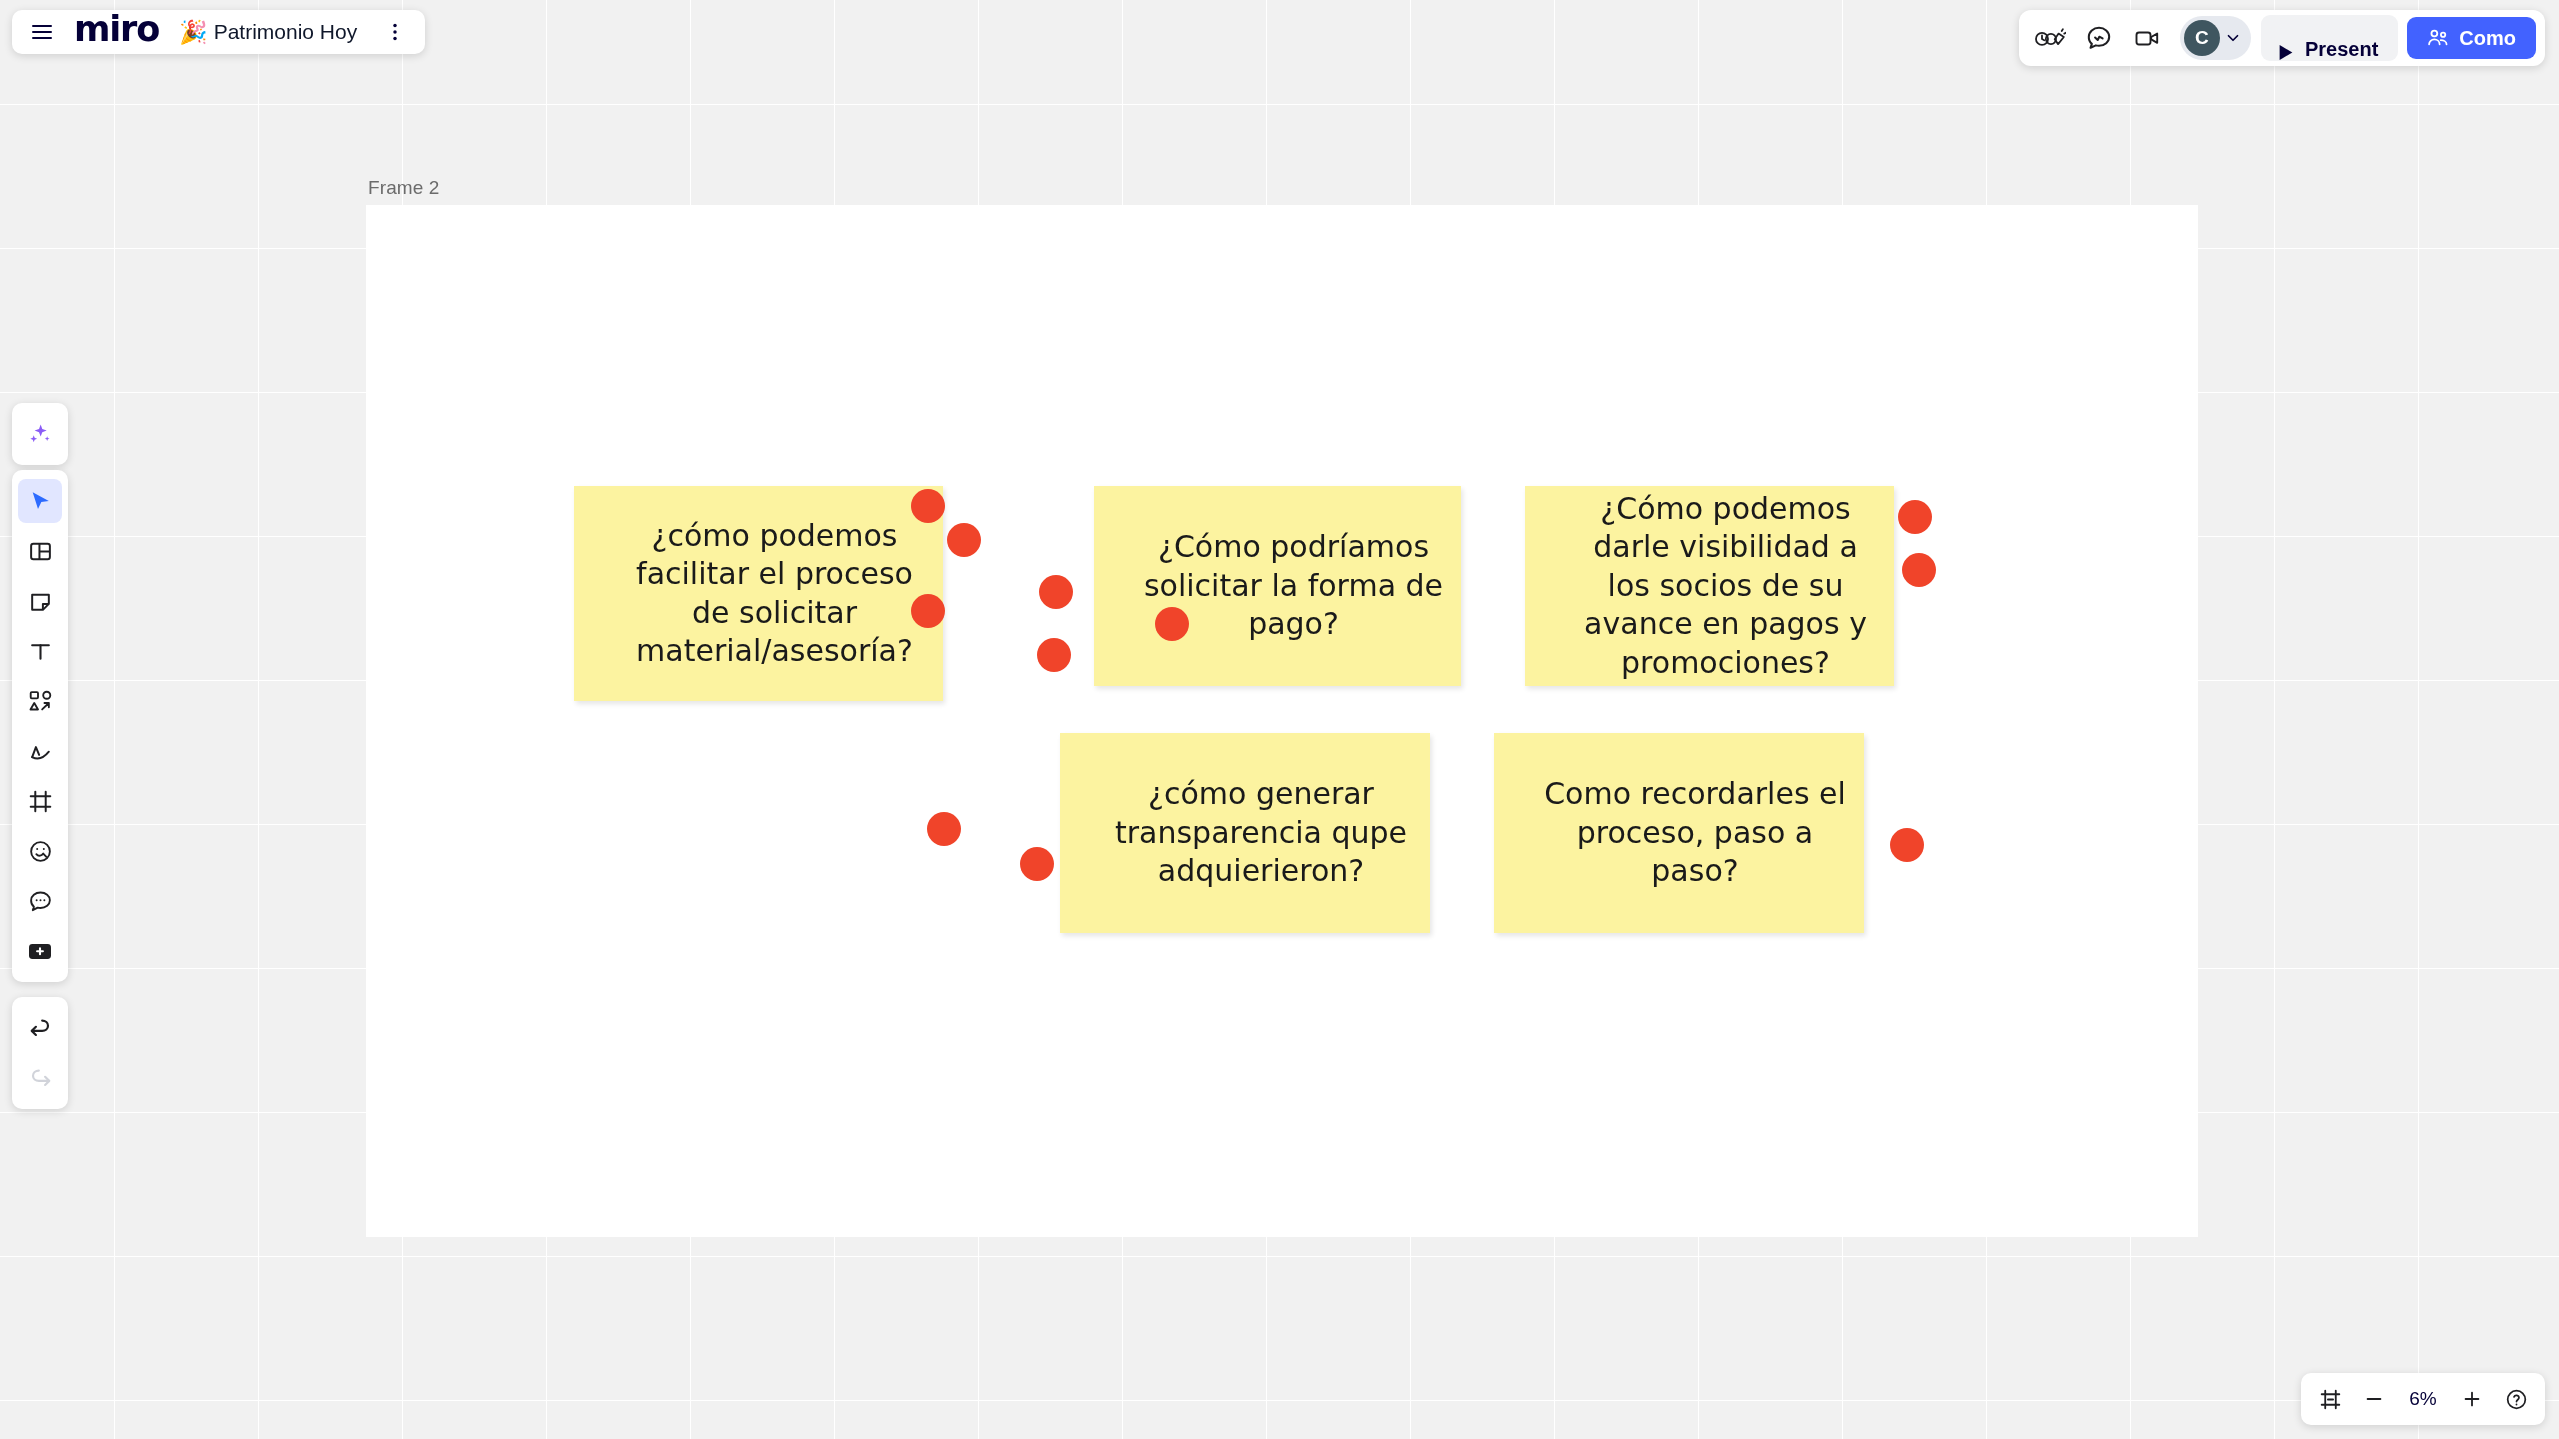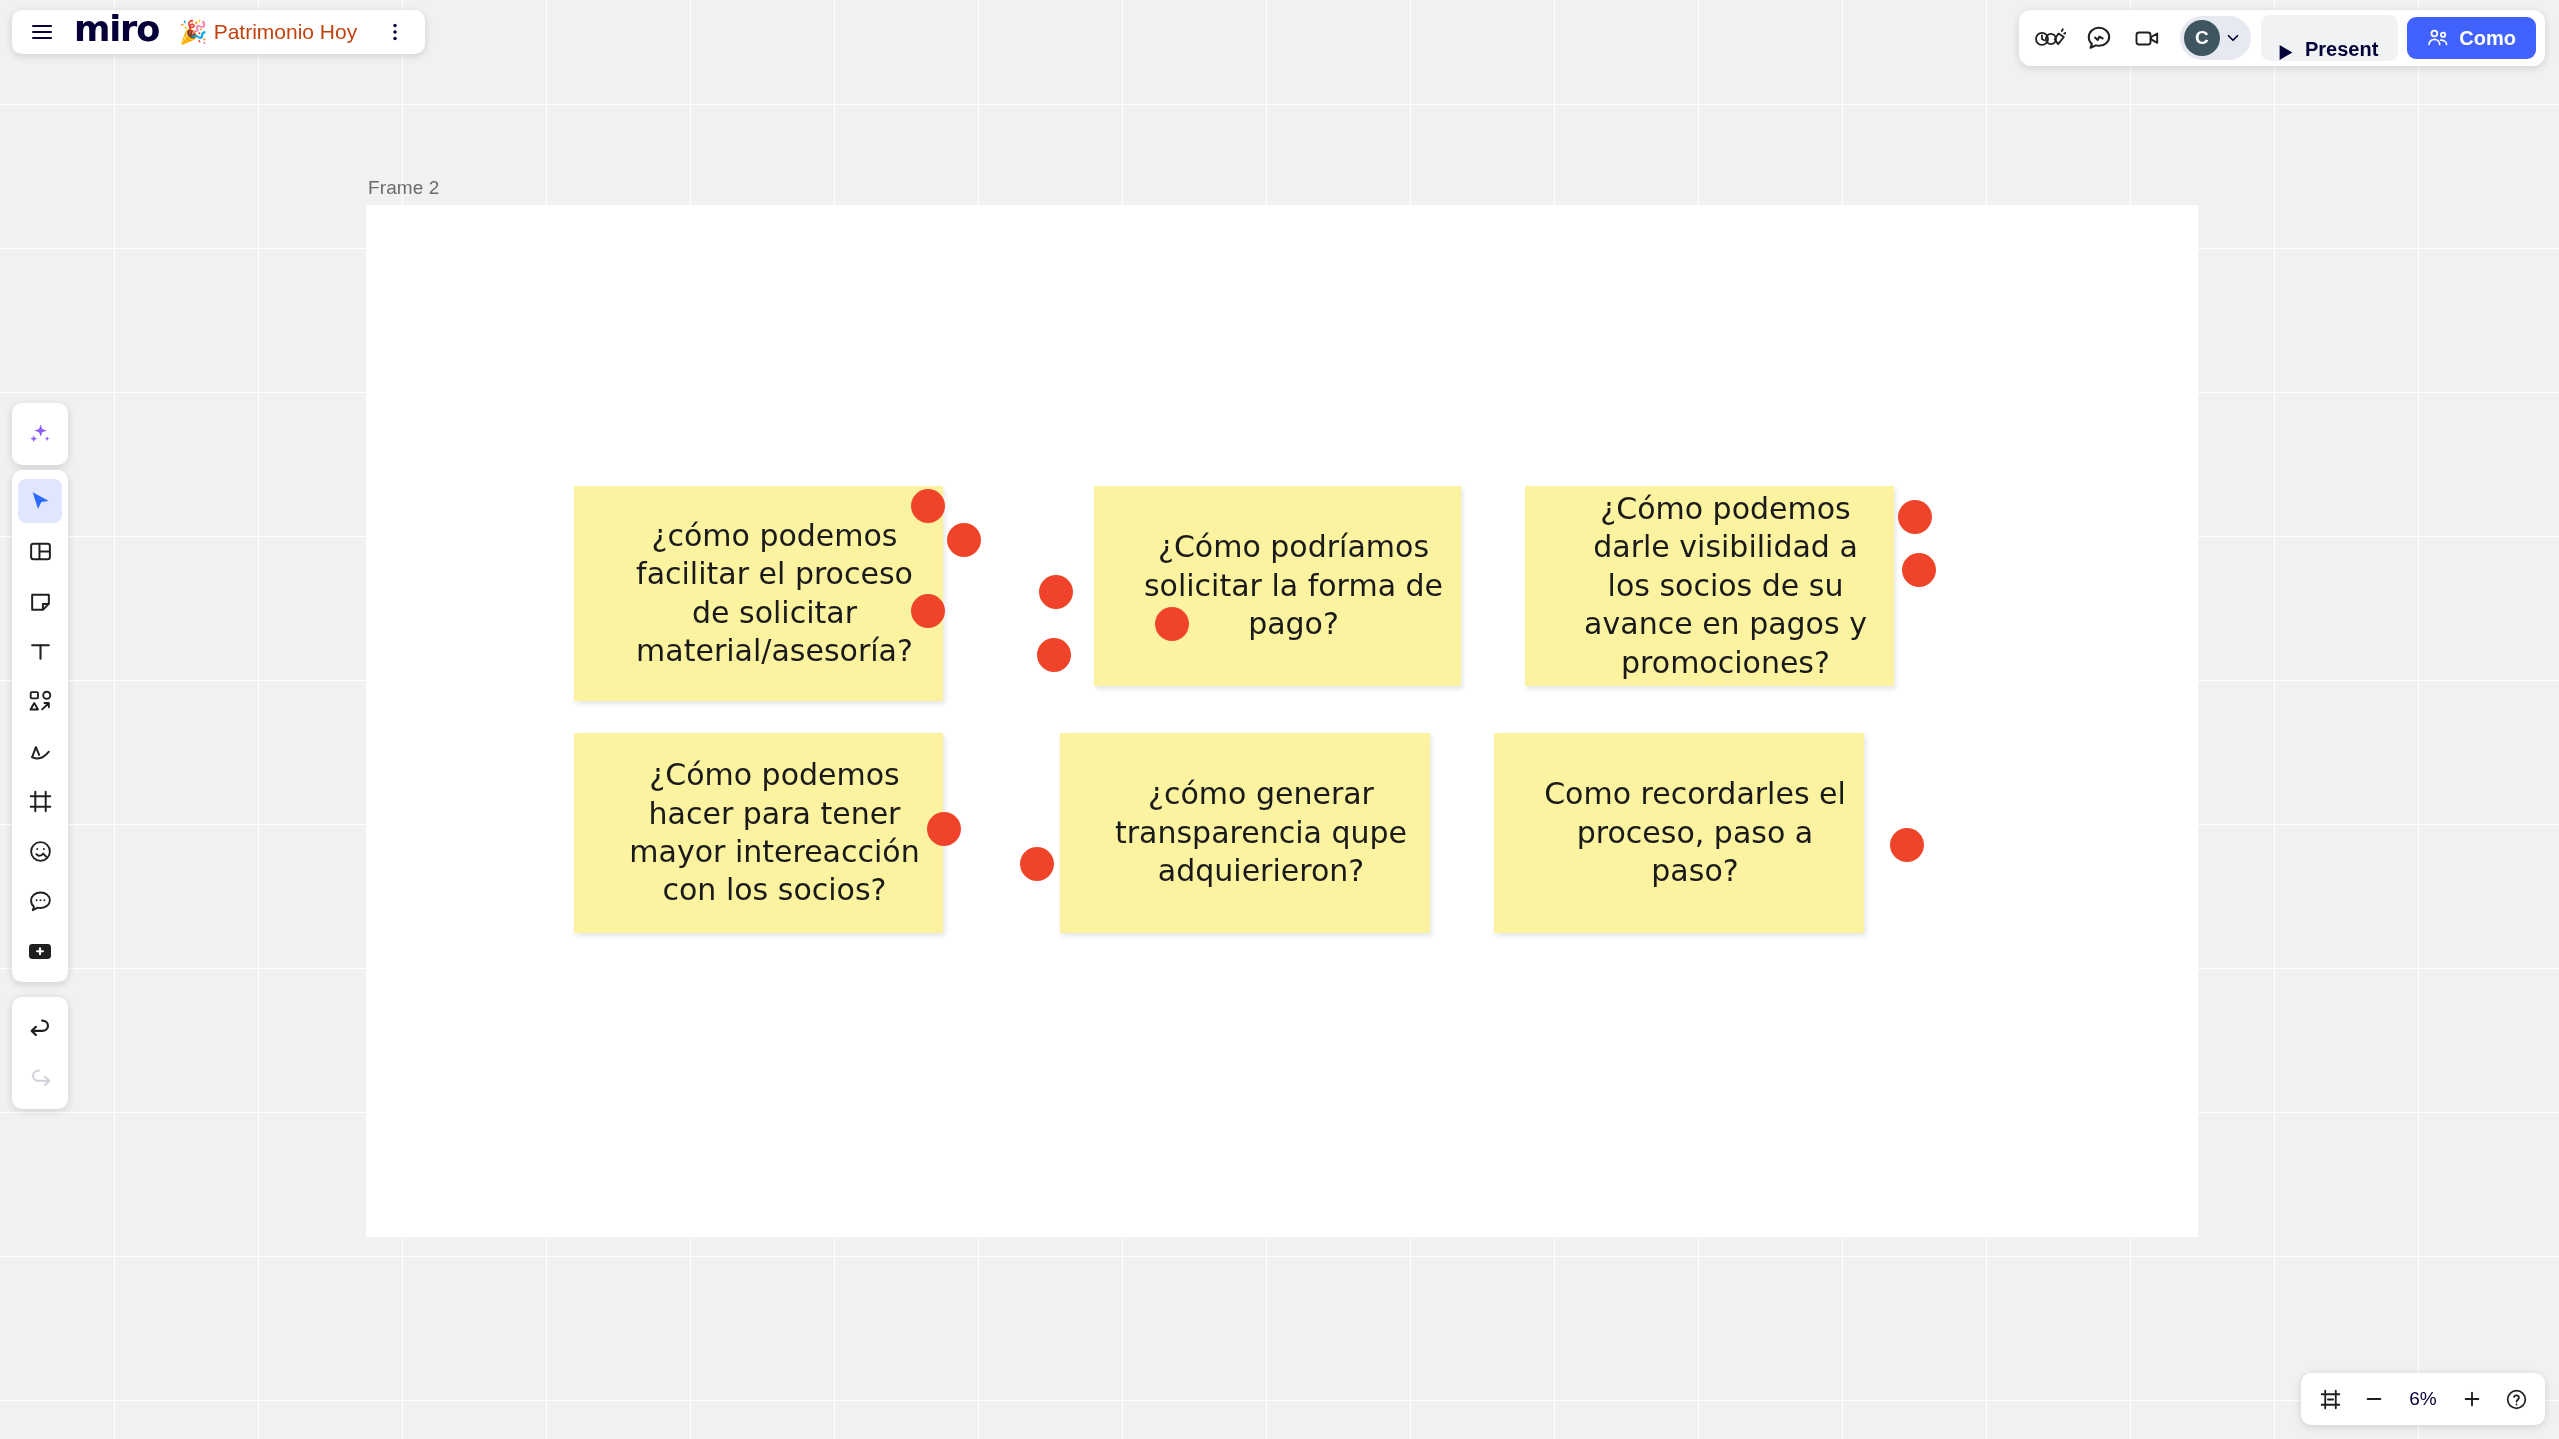--- a/index.html
+++ b/index.html
@@ -74,21 +74,21 @@
     height: 44px; min-width: 44px;
     display: flex; align-items: center; justify-content: center;
     border-radius: 8px; cursor: pointer; background: none; border: none;
   }
   #miro-logo {
     font-family: "DejaVu Sans", sans-serif;
     font-size: 35px; font-weight: 700; color: #050038;
     letter-spacing: -1.2px; padding: 0 10px 6px 6px; line-height: 1;
   }
   #board-title {
-    font-size: 21px; color: #c2410c; padding: 0 12px 0 2px;
+    font-size: 21px; color: #0f172a; padding: 0 12px 0 2px;
     white-space: nowrap;
   }
   #party-emoji { font-size: 23px; padding-left: 6px; }
 
   
   #topbar-right {
     position: absolute; right: 14px; top: 10px;
     height: 56px;
     background: #fff; border-radius: 12px;
     box-shadow: 0 2px 9px rgba(0,0,0,.14);
@@ -175,23 +175,20 @@
   </div>
 
   <div class="sticky" style="left:1094px; top:486px; width:367px; height:200px;">
     <p>¿Cómo podríamos solicitar la forma de pago?</p>
   </div>
 
   <div class="sticky" style="left:1525px; top:486px; width:369px; height:200px;">
     <p>¿Cómo podemos darle visibilidad a los socios de su avance en pagos y promociones?</p>
   </div>
 
-  <div class="sticky" style="left:574px; top:733px; width:369px; height:200px;">
-    <p>¿Cómo podemos hacer para tener mayor intereacción con los socios?</p>
-  </div>
 
   <div class="sticky" style="left:1060px; top:733px; width:370px; height:200px;">
     <p>¿cómo generar transparencia qupe adquierieron?</p>
   </div>
 
   <div class="sticky" style="left:1494px; top:733px; width:370px; height:200px;">
     <p>Como recordarles el proceso, paso a paso?</p>
   </div>
 
   <div class="dot" style="left:911px;  top:489px;"></div>

